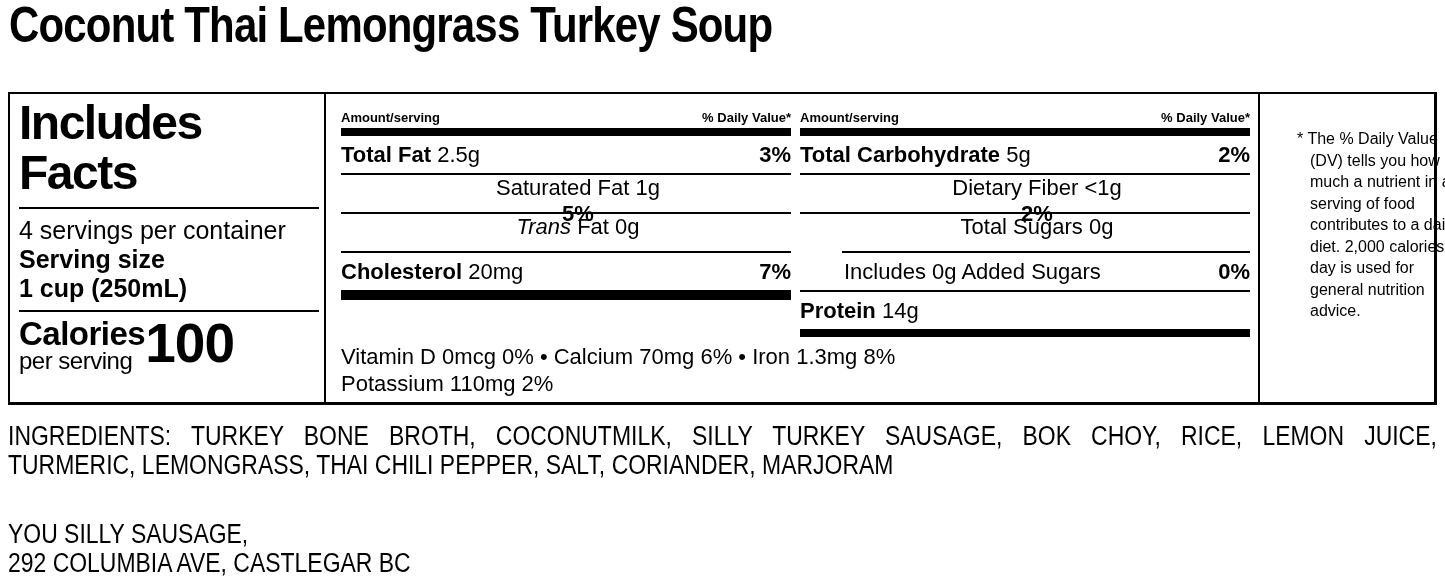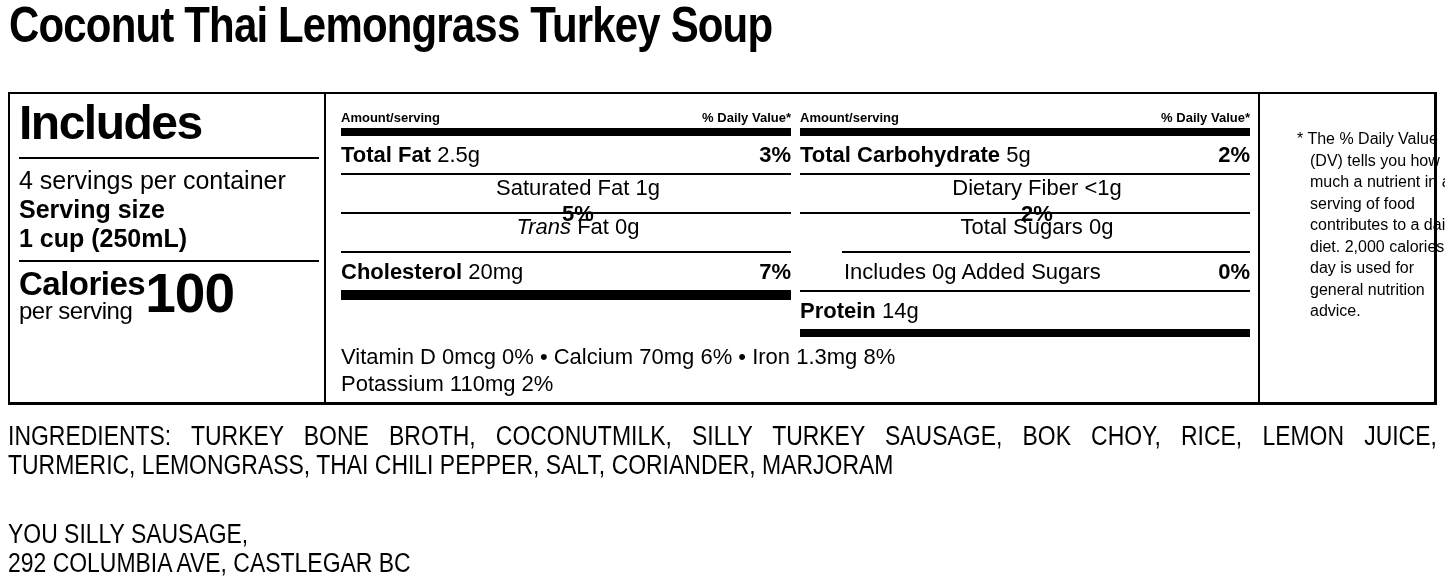--- a/index.html
+++ b/index.html
@@ -73,20 +73,21 @@
 <body>
 
 <div class="page">
 
   <div class="title">Coconut Thai Lemongrass Turkey Soup</div>
 
   <div class="nf-box">
 
     <div class="panel-left">
       <div class="nf-heading">Includes</div>
+      <div class="nf-heading">Facts</div>
       <div class="thin-rule pl-rule1"></div>
       <div class="servings">4 servings per container</div>
       <div class="srv-bold">Serving size</div>
       <div class="srv-bold">1 cup (250mL)</div>
       <div class="thin-rule pl-rule2"></div>
       <div class="calories-row">
         <div>
           <div class="calories-label">Calories</div>
           <div class="calories-sub">per serving</div>
         </div>

